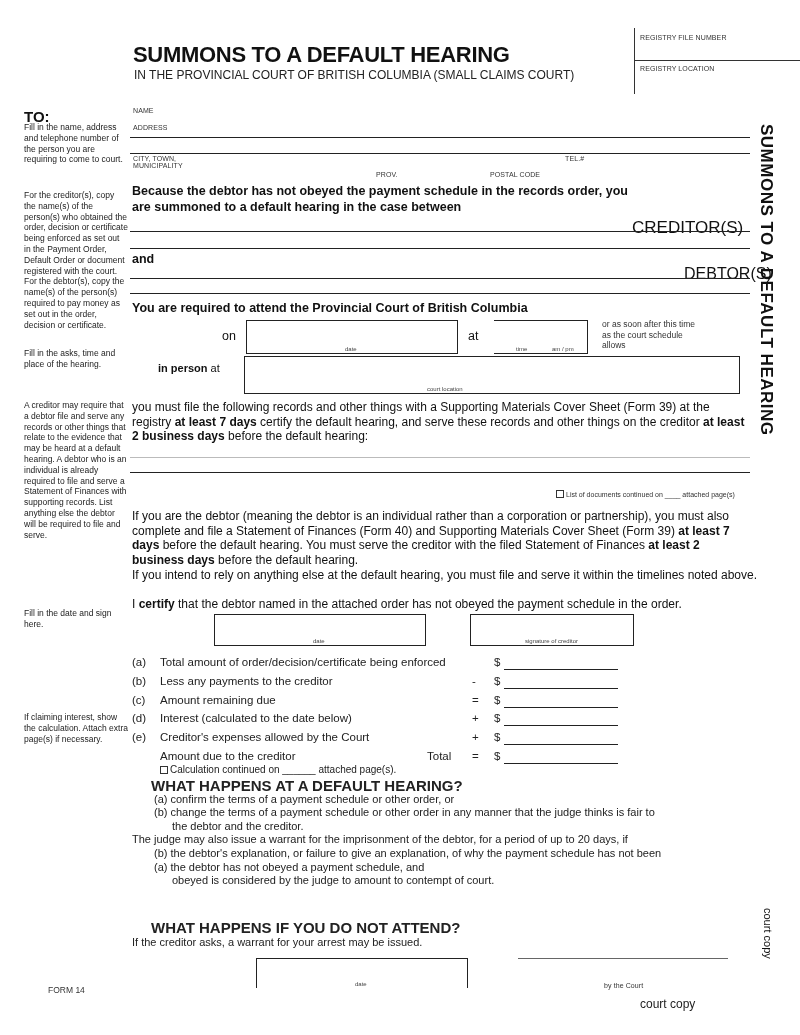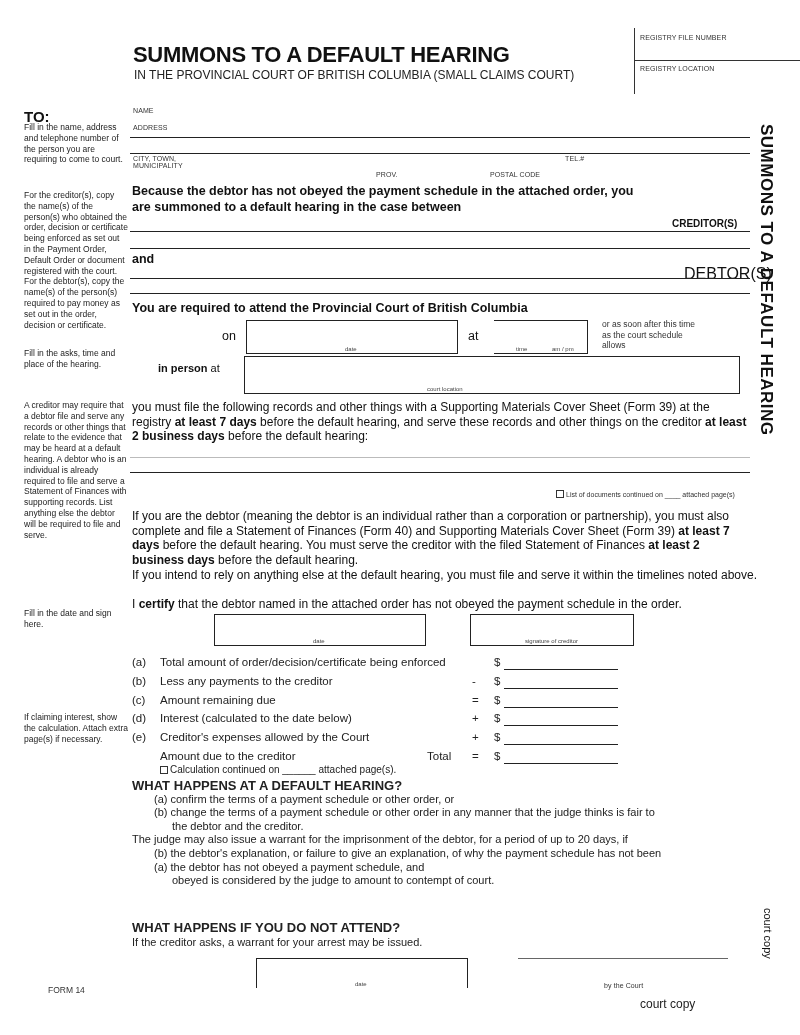--- a/index.html
+++ b/index.html
@@ -21,21 +21,21 @@
   .box-label { position: absolute; bottom: 1px; font-size: 6px; color: #444; white-space: nowrap; }
   .vert { left: 756px; top: 124px; writing-mode: vertical-rl; font-size: 17px; font-weight: bold; letter-spacing: 0.5px; white-space: nowrap; }
   .vert-copy { left: 762px; top: 908px; writing-mode: vertical-rl; font-size: 11px; white-space: nowrap; }
   .calc-row { position: absolute; left: 132px; font-size: 11.5px; color: #222; white-space: nowrap; }
   .calc-row .letter { position: absolute; left: 0; }
   .calc-row .desc { position: absolute; left: 28px; }
   .calc-row .op { position: absolute; left: 340px; }
   .calc-row .dollar { position: absolute; left: 362px; }
   .calc-row .blank { position: absolute; left: 372px; top: 13px; width: 114px; border-top: 1px solid #222; }
   .chk { display: inline-block; width: 8px; height: 8px; border: 1px solid #333; vertical-align: -1px; margin-right: 2px; }
-  .sect-h { font-size: 13px; font-weight: bold; }
+  .sect-h { font-size: 15px; font-weight: bold; margin-left: 19px; }
   .indent1 { padding-left: 22px; }
   .indent2 { padding-left: 40px; }
   b { font-weight: bold; }
 </style>
 </head>
 <body>
 
 <div class="abs title">SUMMONS TO A DEFAULT HEARING</div>
 <div class="abs subtitle">IN THE PROVINCIAL COURT OF BRITISH COLUMBIA (SMALL CLAIMS COURT)</div>
 <div class="abs reg-box"></div>
@@ -57,24 +57,24 @@
 <div class="abs line" style="left:130px; top:137px; width:620px;"></div>
 <div class="abs" style="left:130px; top:139px; width:620px; height:14px;"></div>
 <div class="abs line" style="left:130px; top:153px; width:620px;"></div>
 <div class="abs tiny" style="left:133px; top:155px;">CITY, TOWN,</div>
 <div class="abs tiny" style="left:133px; top:162px;">MUNICIPALITY</div>
 <div class="abs tiny" style="left:565px; top:155px;">TEL.#</div>
 <div class="abs tiny" style="left:376px; top:171px;">PROV.</div>
 <div class="abs tiny" style="left:490px; top:171px;">POSTAL CODE</div>
 
 <div class="abs side" style="top:190px;">For the creditor(s), copy the name(s) of the person(s) who obtained the order, decision or certificate being enforced as set out in the Payment Order, Default Order or document registered with the court. For the debtor(s), copy the name(s) of the person(s) required to pay money as set out in the order, decision or certificate.</div>
-<div class="abs bold-lg" style="left:132px; top:183px;">Because the debtor has not obeyed the payment schedule in the attached order, you</div>
+<div class="abs bold-lg" style="left:132px; top:183px;">Because the debtor has not obeyed the payment schedule in the records order, you</div>
 <div class="abs bold-lg" style="left:132px; top:199px;">are summoned to a default hearing in the case between</div>
 <div class="abs" style="left:130px; top:214px; width:540px; height:16px;"></div>
-<div class="abs" style="left:672px; top:218px; font-size:10px; font-weight:bold;">CREDITOR(S)</div>
+<div class="abs" style="left:632px; top:218px; font-size:17px; font-weight:normal;">CREDITOR(S)</div>
 <div class="abs line" style="left:130px; top:231px; width:620px;"></div>
 <div class="abs" style="left:130px; top:233px; width:620px; height:14px;"></div>
 <div class="abs line" style="left:130px; top:248px; width:620px;"></div>
 <div class="abs bold-lg" style="left:132px; top:251px;">and</div>
 <div class="abs" style="left:160px; top:262px; width:520px; height:14px;"></div>
 <div class="abs" style="left:684px; top:265px; font-size:16px; font-weight:normal;">DEBTOR(S)</div>
 <div class="abs line" style="left:130px; top:278px; width:620px;"></div>
 <div class="abs" style="left:130px; top:280px; width:620px; height:12px;"></div>
 <div class="abs line" style="left:130px; top:293px; width:620px;"></div>
 
@@ -92,21 +92,21 @@
 <div class="abs" style="left:602px; top:319px; width:95px; font-size:8.5px; line-height:10.5px; color:#333;">or as soon after this time as the court schedule allows</div>
 <div class="abs" style="left:158px; top:362px; font-size:11px;">
   <b>in person</b><span> at</span>
 </div>
 <div class="abs box" style="left:244px; top:356px; width:496px; height:38px;">
   <span class="box-label" style="left:182px;">court location</span>
 </div>
 
 <div class="abs side" style="top:400px;">A creditor may require that a debtor file and serve any records or other things that relate to the evidence that may be heard at a default hearing. A debtor who is an individual is already required to file and serve a Statement of Finances with supporting records. List anything else the debtor will be required to file and serve.</div>
 <div class="abs para" style="left:132px; top:400px; width:615px;">
-  <span>you must file the following records and other things with a Supporting Materials Cover Sheet (Form 39) at the registry </span><b>at least 7 days</b><span> before the default hearing, and serve these records and other things on the creditor </span><b>at least 2 business days</b><span> before the default hearing:</span>
+  <span>you must file the following records and other things with a Supporting Materials Cover Sheet (Form 39) at the registry </span><b>at least 7 days</b><span> certify the default hearing, and serve these records and other things on the creditor </span><b>at least 2 business days</b><span> before the default hearing:</span>
 </div>
 <div class="abs" style="left:130px; top:444px; width:620px; height:28px;"></div>
 <div class="abs line-light" style="left:130px; top:457px; width:620px;"></div>
 <div class="abs line" style="left:130px; top:472px; width:620px;"></div>
 <div class="abs" style="left:556px; top:490px; font-size:7px; color:#333; white-space:nowrap;">
   <span class="chk"></span><span>List of documents continued on ____ attached page(s)</span>
 </div>
 
 <div class="abs para" style="left:132px; top:509px; width:615px;">
   <span>If you are the debtor (meaning the debtor is an individual rather than a corporation or partnership), you must also complete and file a Statement of Finances (Form 40) and Supporting Materials Cover Sheet (Form 39) </span><b>at least 7 days</b><span> before the default hearing. You must serve the creditor with the filed Statement of Finances </span><b>at least 2 business days</b><span> before the default hearing.</span>

